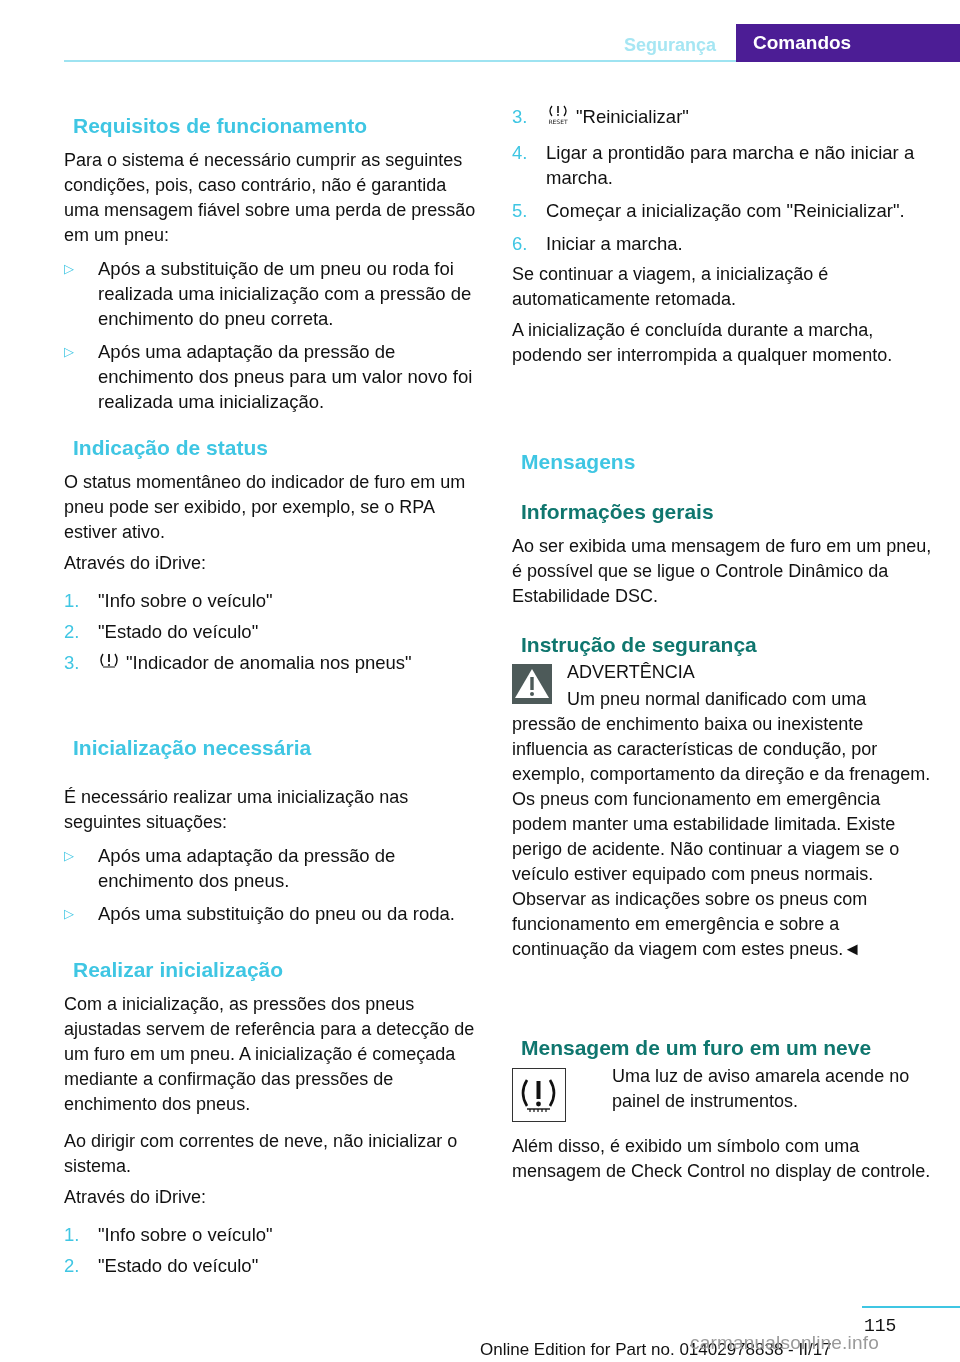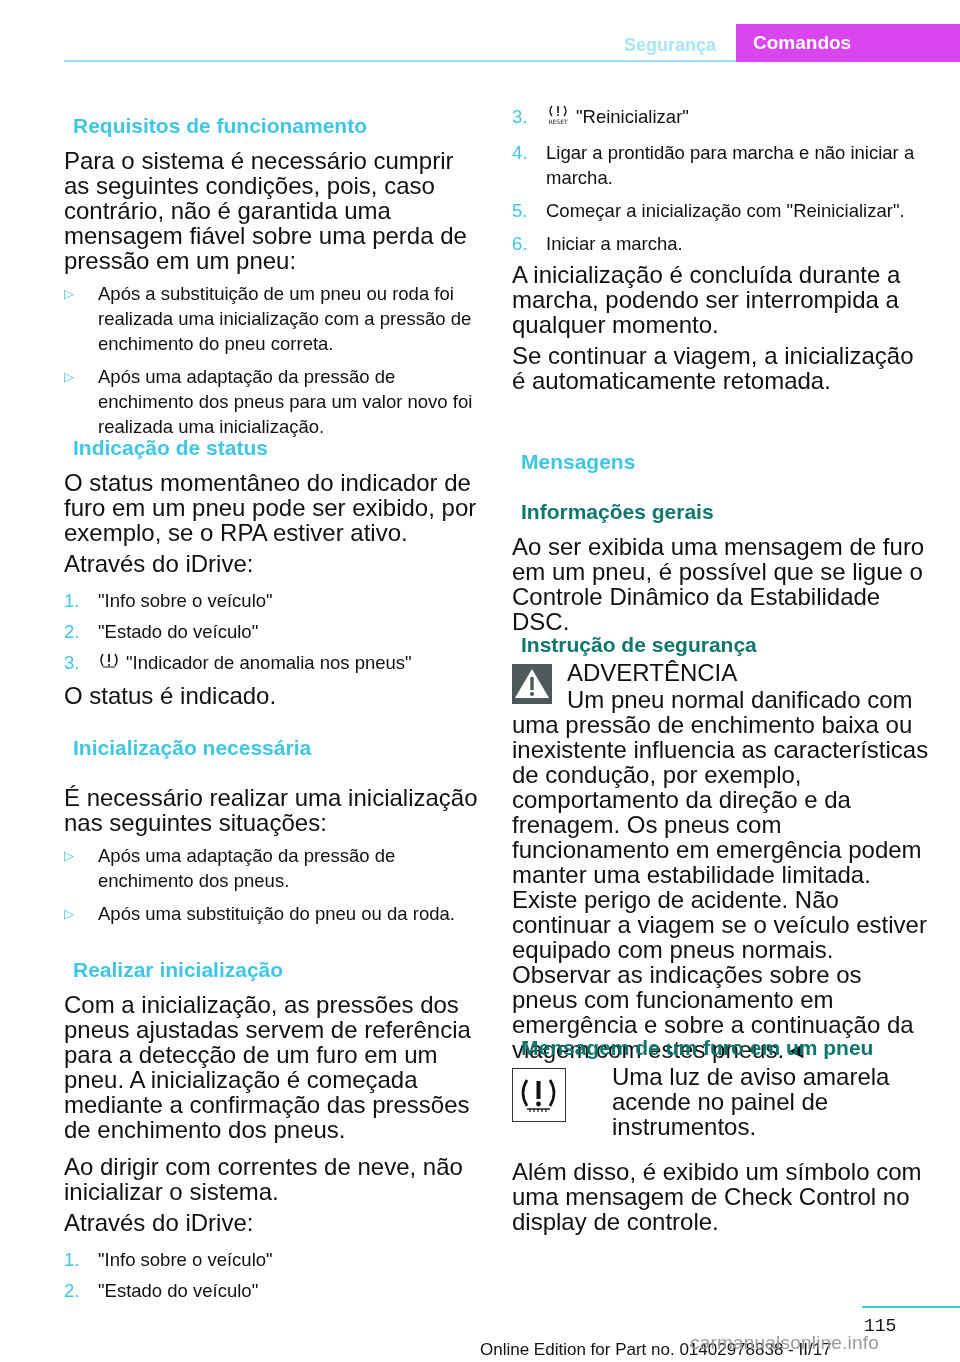--- a/index.html
+++ b/index.html
@@ -1,30 +1,30 @@
 <!DOCTYPE html>
 <html><head>
 <meta charset="utf-8">
 <style>
   html, body { margin:0; padding:0; background:#ffffff; }
   body { width:960px; height:1362px; position:relative; overflow:hidden;
          font-family:"Liberation Sans", "DejaVu Sans", sans-serif; color:#111; }
   .top-rule { position:absolute; left:64px; top:60px; width:672px; height:2px; background:#9ee3f1; }
   .tab-seg { position:absolute; left:604px; top:30px; width:132px; height:30px;
              color:#a6e6f3; font-weight:bold; font-size:18px; line-height:30px; text-align:center; }
-  .tab-cmd { position:absolute; left:736px; top:24px; width:224px; height:38px; background:#d946ef;
+  .tab-cmd { position:absolute; left:736px; top:24px; width:224px; height:38px; background:#4c1d95;
              color:#fff; font-weight:bold; font-size:19px; line-height:38px; padding-left:17px; box-sizing:border-box; }
   .col { position:absolute; top:0; width:420px; }
   .col-left { left:64px; }
   .col-right { left:512px; width:420px; }
   .block { position:absolute; left:0; width:100%; }
   h2 { margin:9px; font-size:21px; font-weight:bold; color:#3fc6e3; line-height:26px; }
   h2.light { color:#0f766e; }
   h2.mid { color:#3fc6e3; }
-  p { margin:0; font-size:24px; line-height:25px; }
+  p { margin:0; font-size:18px; line-height:25px; }
   .li { position:relative; font-size:18.5px; line-height:25px; padding-left:34px; }
   .li .mark { position:absolute; left:0; top:0; color:#3fc6e3; }
   .li .tri { position:absolute; left:0; top:0; color:#3fc6e3; font-size:13px; }
   .ico-inline { display:inline-block; vertical-align:middle; margin-right:6px; }
   .warn-box { position:absolute; width:40px; height:40px; background:#4d5a59; }
   .tpms-box { position:absolute; width:54px; height:54px; border:1.5px solid #333; box-sizing:border-box; background:#fff; }
   .footer-line { position:absolute; left:862px; top:1306px; width:98px; height:2px; background:#3fc6e3; }
   .pageno { position:absolute; left:864px; top:1316px; font-size:18px; color:#111;font-family:Liberation Mono, monospace; }
   .footer-text { position:absolute; left:480px; top:1340px; font-size:17px; color:#111; }
   .watermark { position:absolute; left:690px; top:1332px; font-size:19px; color:#9a9a9a; letter-spacing:0.2px; }
@@ -68,21 +68,20 @@
       <span class="ico-inline">
         <svg width="22" height="20" viewBox="0 0 22 20">
             <path d="M5 3 Q1 9 5 15" fill="none" stroke="#111" stroke-width="1.4"></path>
             <path d="M17 3 Q21 9 17 15" fill="none" stroke="#111" stroke-width="1.4"></path>
             <line x1="11" y1="3" x2="11" y2="11" stroke="#111" stroke-width="1.8"></line>
             <circle cx="11" cy="14" r="1.1" fill="#111"></circle>
             <line x1="5" y1="16" x2="17" y2="16" stroke="#111" stroke-width="1"></line>
           </svg>
       </span><span>"Indicador de anomalia nos pneus"</span>
     </div>
-    <p style="margin-top:6px;">O status é indicado.</p>
   </div>
 
   <div class="block" style="top:726px;">
     <h2>Inicialização necessária</h2>
     <p style="margin-top:24px;">É necessário realizar uma inicialização nas seguintes situações:</p>
     <div class="li" style="margin-top:8px;">
       <span class="tri">▷</span>
       <span>Após uma adaptação da pressão de enchimento dos pneus.</span>
     </div>
     <div class="li" style="margin-top:8px;">
@@ -127,22 +126,22 @@
       <span>Ligar a prontidão para marcha e não iniciar a marcha.</span>
     </div>
     <div class="li" style="margin-top:8px;">
       <span class="mark">5.</span>
       <span>Começar a inicialização com "Reinicializar".</span>
     </div>
     <div class="li" style="margin-top:8px;">
       <span class="mark">6.</span>
       <span>Iniciar a marcha.</span>
     </div>
+    <p style="margin-top:6px;">Se continuar a viagem, a inicialização é automaticamente retomada.</p>
     <p style="margin-top:6px;">A inicialização é concluída durante a marcha, podendo ser interrompida a qualquer momento.</p>
-    <p style="margin-top:6px;">Se continuar a viagem, a inicialização é automaticamente retomada.</p>
   </div>
 
   <div class="block" style="top:440px;">
     <h2 class="mid">Mensagens</h2>
   </div>
 
   <div class="block" style="top:490px;">
     <h2 class="light">Informações gerais</h2>
     <p style="margin-top:6px;">Ao ser exibida uma mensagem de furo em um pneu, é possível que se ligue o Controle Dinâmico da Estabilidade DSC.</p>
   </div>
@@ -157,21 +156,21 @@
         <rect x="18.3" y="13" width="3.4" height="13" fill="#4d5a59"></rect>
         <circle cx="20" cy="30" r="2" fill="#4d5a59"></circle>
       </svg>
   </div>
   <div class="block" style="top:660px;">
     <p style="padding-left:55px;">ADVERTÊNCIA</p>
     <p style="text-indent:55px; margin-top:2px;">Um pneu normal danificado com uma pressão de enchimento baixa ou inexistente influencia as características de condução, por exemplo, comportamento da direção e da frenagem. Os pneus com funcionamento em emergência podem manter uma estabilidade limitada. Existe perigo de acidente. Não continuar a viagem se o veículo estiver equipado com pneus normais. Observar as indicações sobre os pneus com funcionamento em emergência e sobre a continuação da viagem com estes pneus.◄</p>
   </div>
 
   <div class="block" style="top:1026px;">
-    <h2 class="light">Mensagem de um furo em um pneu</h2>
+    <h2 class="light">Mensagem de um furo em um neve</h2>
   </div>
   <div class="tpms-box" style="left:0; top:1068px;">
     <svg width="51" height="51" viewBox="0 0 51 51">
         <path d="M14 11 Q6 24 14 37" fill="none" stroke="#111" stroke-width="2.6"></path>
         <path d="M37 11 Q45 24 37 37" fill="none" stroke="#111" stroke-width="2.6"></path>
         <rect x="23.5" y="12" width="4" height="18" fill="#111"></rect>
         <circle cx="25.5" cy="35" r="2.4" fill="#111"></circle>
         <line x1="14" y1="40" x2="37" y2="40" stroke="#111" stroke-width="1.4"></line>
         <g stroke="#111" stroke-width="1.2">
           <line x1="17" y1="40" x2="17" y2="43"></line>

